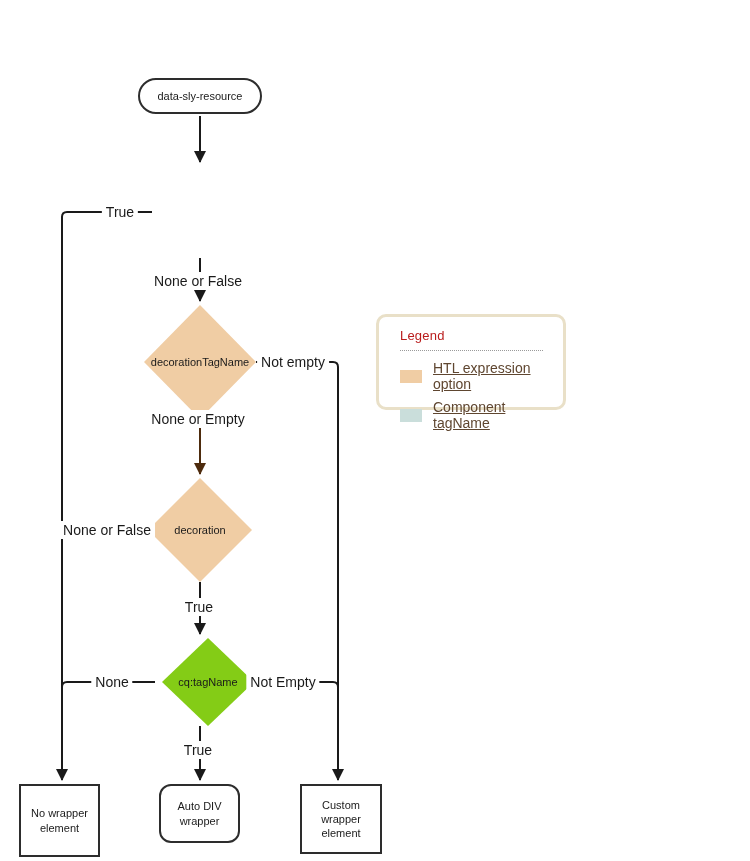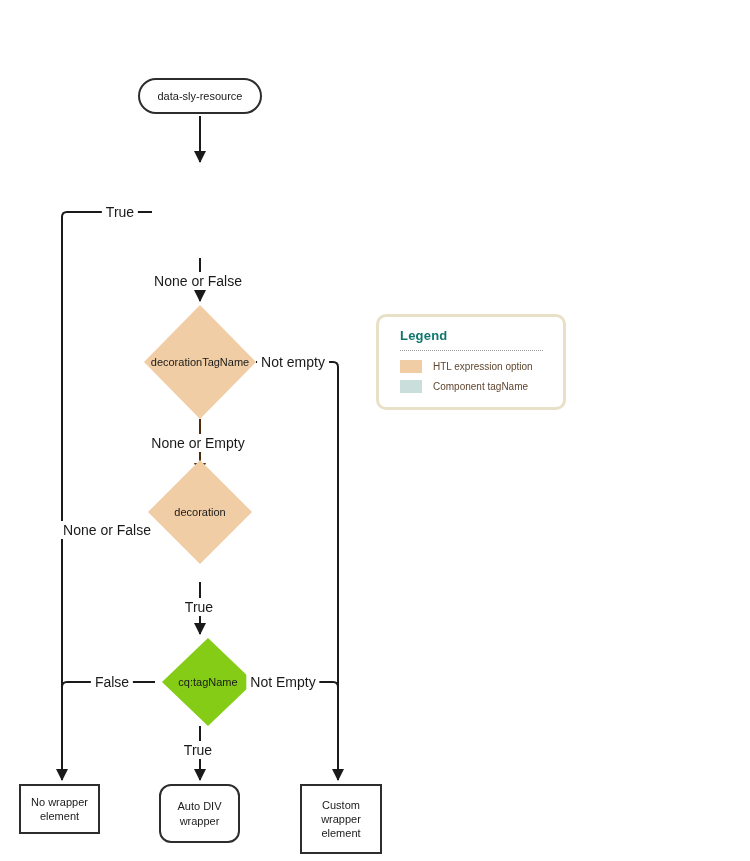--- a/index.html
+++ b/index.html
@@ -63,42 +63,43 @@
     position: absolute;
     left: 376px; top: 314px;
     width: 190px; height: 96px;
     background: #ffffff;
     border: 3px solid #e9e0c8;
     border-radius: 10px;
     padding: 11px 20px 10px 21px;
   }
   .legend-title {
     font-size: 13px;
-    font-weight: bold;
-    color: #0f766e;
+    font-weight: normal;
+    color: #b91c1c;
     letter-spacing: 0.2px;
   }
   .legend-separator {
     border: none;
     border-top: 1px dotted #9a9a9a;
     margin: 7px 0 9px 0;
   }
   .legend-item {
     display: flex;
     align-items: center;
     margin-bottom: 7px;
   }
   .legend-swatch {
     width: 22px; height: 13px;
     margin-right: 11px;
     flex: 0 0 auto;
   }
   .legend-item-label {
-    font-size: 10px;
+    font-size: 14px;
     color: #5f4630;
+    text-decoration: underline;
   }
 </style>
 </head>
 <body>
 
 <div class="canvas">
 
   <svg class="connectors" viewBox="0 0 750 861" xmlns="http://www.w3.org/2000/svg">
     <defs>
       <marker id="arrow-black" markerUnits="userSpaceOnUse" markerWidth="12" markerHeight="12" refX="11" refY="6" orient="auto">
@@ -124,39 +125,39 @@
 
   <div class="terminator" style="left:138px; top:78px; width:124px; height:36px;">
     <span class="node-text">data-sly-resource</span>
   </div>
 
 
   <div class="diamond" style="left: 144px; top: 305px; width: 112px; height: 114px; background-color: rgb(240, 205, 164);">
     <span class="node-text">decorationTagName</span>
   </div>
 
-  <div class="diamond" style="left: 148px; top: 460px; width: 104px; height: 104px; background-color: rgb(240, 205, 164);">
+  <div class="diamond" style="left: 148px; top: 478px; width: 104px; height: 104px; background-color: rgb(240, 205, 164);">
     <span class="node-text">decoration</span>
   </div>
 
   <div class="diamond" style="left: 162px; top: 638px; width: 92px; height: 88px; background-color: #84cc16;">
     <span class="node-text">cq:tagName</span>
   </div>
 
   <div class="edge-label" style="left:120px; top:212px;">True</div>
   <div class="edge-label" style="left:198px; top:281px;">None or False</div>
   <div class="edge-label" style="left:293px; top:362px;">Not empty</div>
-  <div class="edge-label" style="left:198px; top:443px;">None or Empty</div>
+  <div class="edge-label" style="left:198px; top:419px;">None or Empty</div>
   <div class="edge-label" style="left:107px; top:530px;">None or False</div>
   <div class="edge-label" style="left:199px; top:607px;">True</div>
-  <div class="edge-label" style="left:112px; top:682px;">False</div>
+  <div class="edge-label" style="left:112px; top:682px;">None</div>
   <div class="edge-label" style="left:283px; top:682px;">Not Empty</div>
   <div class="edge-label" style="left:198px; top:750px;">True</div>
 
-  <div class="outcome" style="left:19px; top:784px; width:81px; height:50px; padding:12px 5px;">
+  <div class="outcome" style="left:19px; top:784px; width:81px; height:73px; padding:12px 5px;">
     <span class="node-text">No wrapper element</span>
   </div>
   <div class="outcome" style="left:159px; top:784px; width:81px; height:59px; padding:0 12px;border-radius:12px;">
     <span class="node-text">Auto DIV wrapper</span>
   </div>
   <div class="outcome" style="left:300px; top:784px; width:82px; height:70px; padding:0 13px;">
     <span class="node-text">Custom wrapper element</span>
   </div>
 
   <div class="legend">

